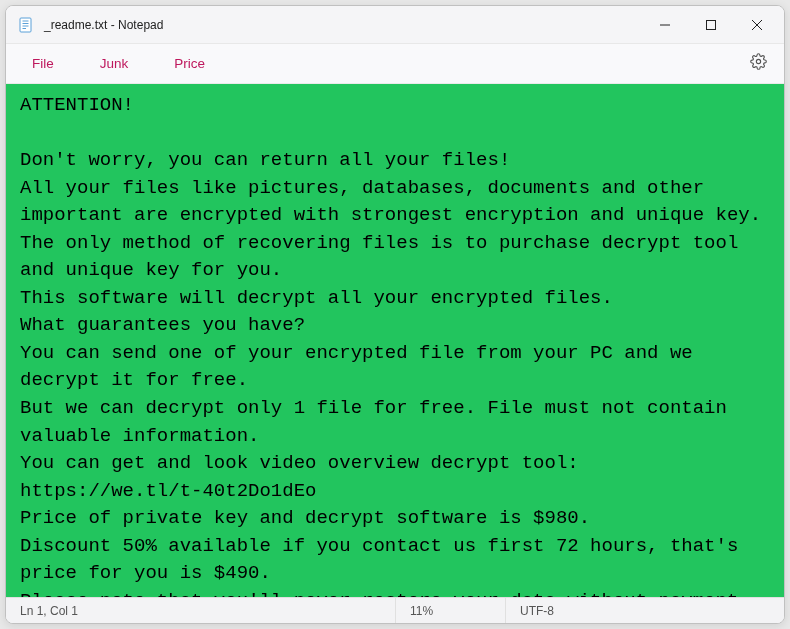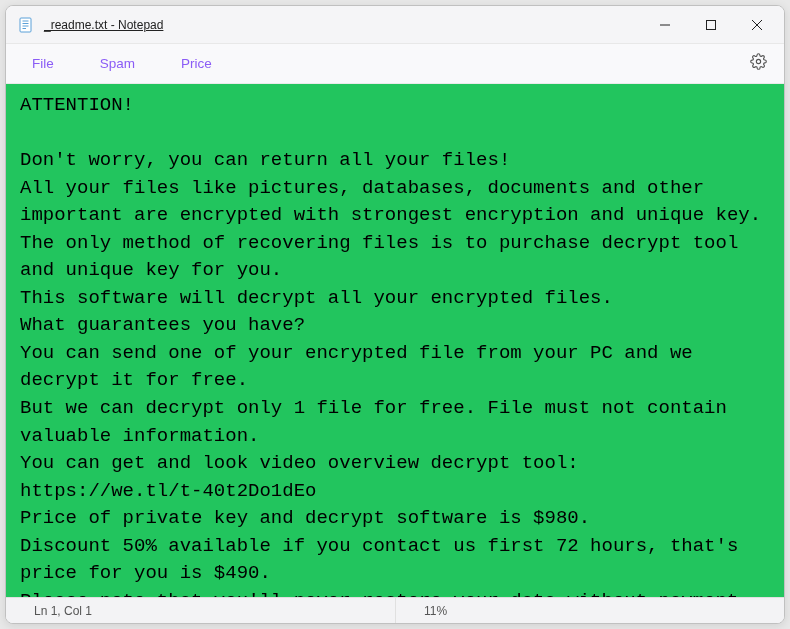--- a/index.html
+++ b/index.html
@@ -36,21 +36,20 @@
       height: 16px;
       margin-right: 10px;
       display: flex;
       align-items: center;
       justify-content: center;
     }
     .titlebar-title {
       flex: 1;
       font-size: 12px;
       color: #222;
-      text-decoration: underline;
     }
     .titlebar-controls {
       display: flex;
     }
     .titlebar-btn {
       width: 46px;
       height: 32px;
       display: flex;
       align-items: center;
       justify-content: center;
@@ -60,21 +59,21 @@
       height: 40px;
       background: #f9f9fb;
       display: flex;
       align-items: center;
       padding: 0 10px;
       border-bottom: 1px solid #eaeaea;
     }
     .menu-item {
       padding: 6px 16px;
       font-size: 13.5px;
-      color: #8b5cf6;
+      color: #be185d;
       border-radius: 4px;
       margin-right: 14px;
     }
     .menubar-spacer {
       flex: 1;
     }
     .settings-btn {
       width: 32px;
       height: 32px;
       display: flex;
@@ -97,21 +96,21 @@
     .statusbar {
       height: 26px;
       background: #f3f3f5;
       border-top: 1px solid #e0e0e0;
       display: flex;
       align-items: center;
       font-size: 12px;
       color: #555;
     }
     .status-cell {
-      padding: 0 28px;
+      padding: 0 14px;
       border-right: 1px solid #e0e0e0;
       height: 100%;
       display: flex;
       align-items: center;
     }
     .status-cell:last-child {
       border-right: none;
     }
     .status-pos {
       flex: 0 0 390px;
@@ -157,21 +156,21 @@
         <svg width="10" height="10" viewBox="0 0 10 10">
             <line x1="0" y1="0" x2="10" y2="10" stroke="currentColor" stroke-width="1"></line>
             <line x1="10" y1="0" x2="0" y2="10" stroke="currentColor" stroke-width="1"></line>
           </svg>
       </div>
     </div>
   </div>
 
   <div class="menubar">
     <div class="menu-item">File</div>
-    <div class="menu-item">Spam</div>
+    <div class="menu-item">Junk</div>
     <div class="menu-item">Price</div>
     <div class="menubar-spacer"></div>
     <div class="settings-btn">
       <span>
         <svg width="17" height="17" viewBox="0 0 24 24" fill="none" stroke="currentColor" stroke-width="1.6">
           <circle cx="12" cy="12" r="3"></circle>
           <path d="M19.4 15a1.65 1.65 0 0 0 .33 1.82l.06.06a2 2 0 1 1-2.83 2.83l-.06-.06a1.65 1.65 0 0 0-1.82-.33 1.65 1.65 0 0 0-1 1.51V21a2 2 0 1 1-4 0v-.09a1.65 1.65 0 0 0-1-1.51 1.65 1.65 0 0 0-1.82.33l-.06.06a2 2 0 1 1-2.83-2.83l.06-.06a1.65 1.65 0 0 0 .33-1.82 1.65 1.65 0 0 0-1.51-1H3a2 2 0 1 1 0-4h.09a1.65 1.65 0 0 0 1.51-1 1.65 1.65 0 0 0-.33-1.82l-.06-.06a2 2 0 1 1 2.83-2.83l.06.06a1.65 1.65 0 0 0 1.82.33h0a1.65 1.65 0 0 0 1-1.51V3a2 2 0 1 1 4 0v.09a1.65 1.65 0 0 0 1 1.51h0a1.65 1.65 0 0 0 1.82-.33l.06-.06a2 2 0 1 1 2.83 2.83l-.06.06a1.65 1.65 0 0 0-.33 1.82v0a1.65 1.65 0 0 0 1.51 1H21a2 2 0 1 1 0 4h-.09a1.65 1.65 0 0 0-1.51 1z"></path>
         </svg>
       </span>
     </div>
@@ -199,15 +198,16 @@
 
 Reserve e-mail address to contact us:
 datarestorehelp@airmail.cc
 
 Your personal ID:
 0541JhyjdSvsdoZdAToV7ELIPlgUVdosLcFAWOgQuQPuB5b2l</div>
 
   <div class="statusbar">
     <div class="status-cell status-pos">Ln 1, Col 1</div>
     <div class="status-cell status-zoom">11%</div>
+    <div class="status-cell status-utf">UTF-8</div>
   </div>
 
 </div>
 
 </body></html>

